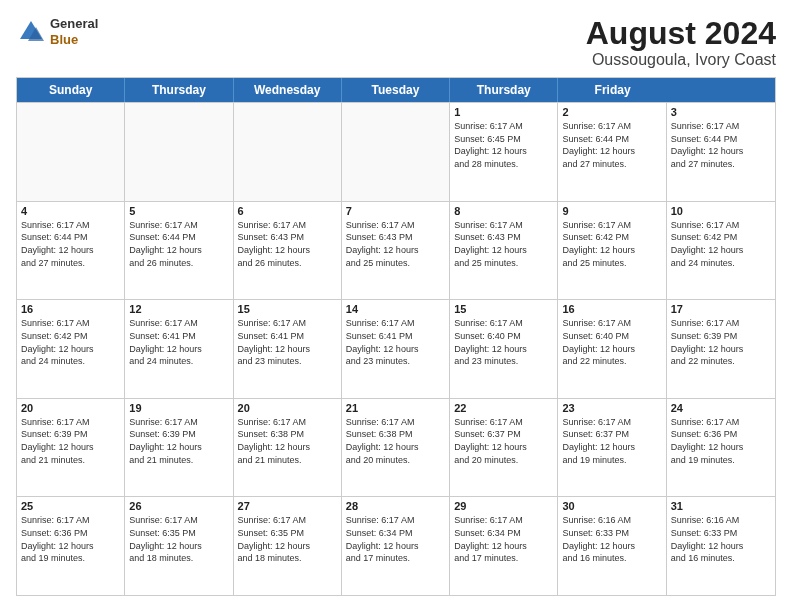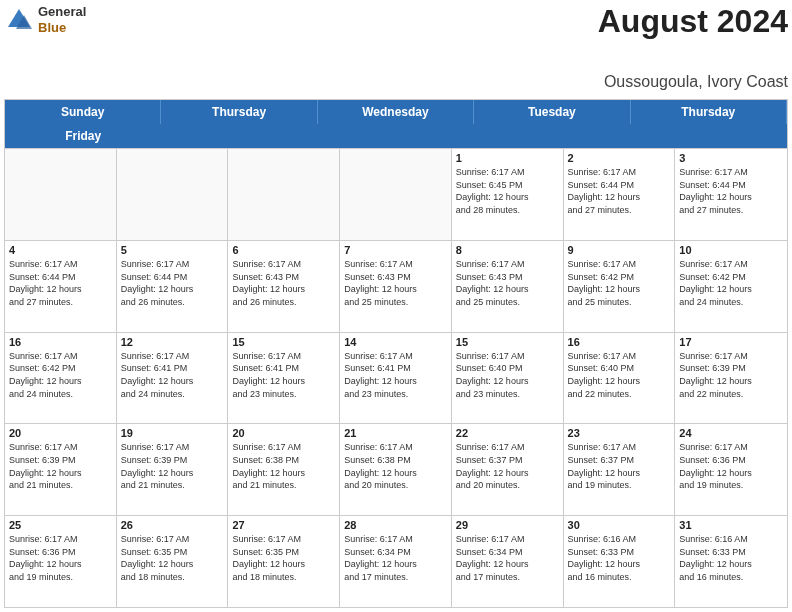--- a/index.html
+++ b/index.html
@@ -6,21 +6,21 @@
     body {
       font-family: Arial, sans-serif;
       background: #fff;
       width: 792px;
       height: 612px;
       overflow: hidden;
     }
     .page {
       width: 792px;
       height: 612px;
-      padding: 4px;
+      padding: 16px;
       display: flex;
       flex-direction: column;
     }
     .header {
       display: flex;
       justify-content: space-between;
       align-items: flex-start;
       margin-bottom: 8px;
     }
     .logo {
@@ -46,31 +46,30 @@
     .title-block h1 {
       font-size: 32px;
       font-weight: bold;
       color: #222;
       line-height: 1.1;
     }
     .title-block h2 {
       font-size: 16px;
       font-weight: normal;
       color: #444;
-      margin-top: 34px;
     }
     .calendar {
       flex: 1;
       display: flex;
       flex-direction: column;
       border: 1px solid #ccc;
     }
     .cal-header {
       display: grid;
-      grid-template-columns: repeat(5, 1fr);
+      grid-template-columns: repeat(7, 1fr);
       background: #2a6db5;
     }
     .cal-header-cell {
       color: #fff;
       font-size: 12px;
       font-weight: bold;
       padding: 5px 4px;
       text-align: center;
       border-right: 1px solid #5090cc;
     }

